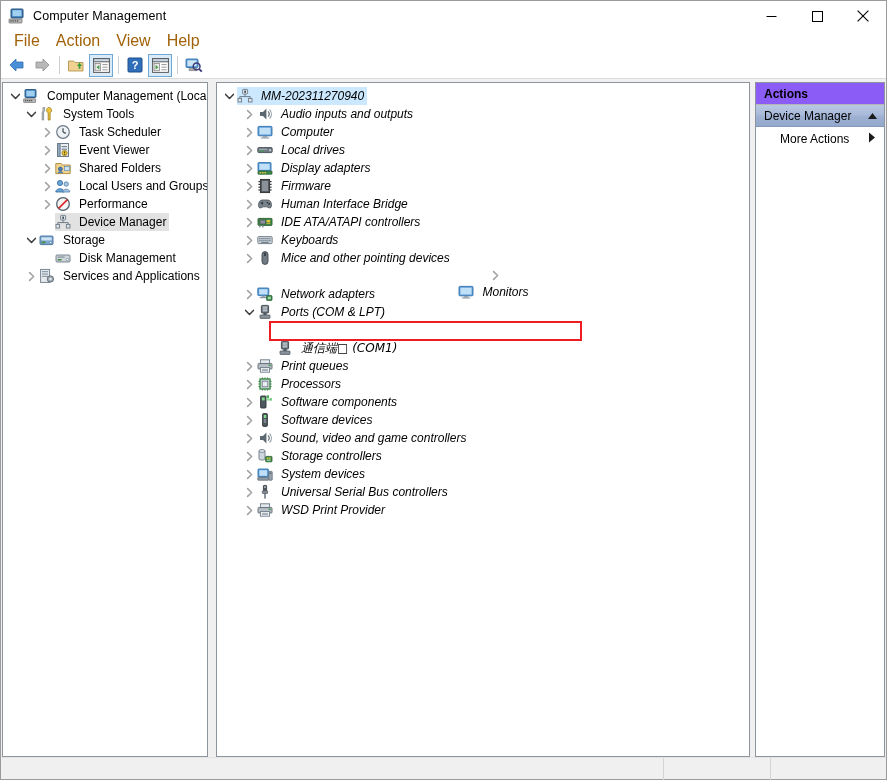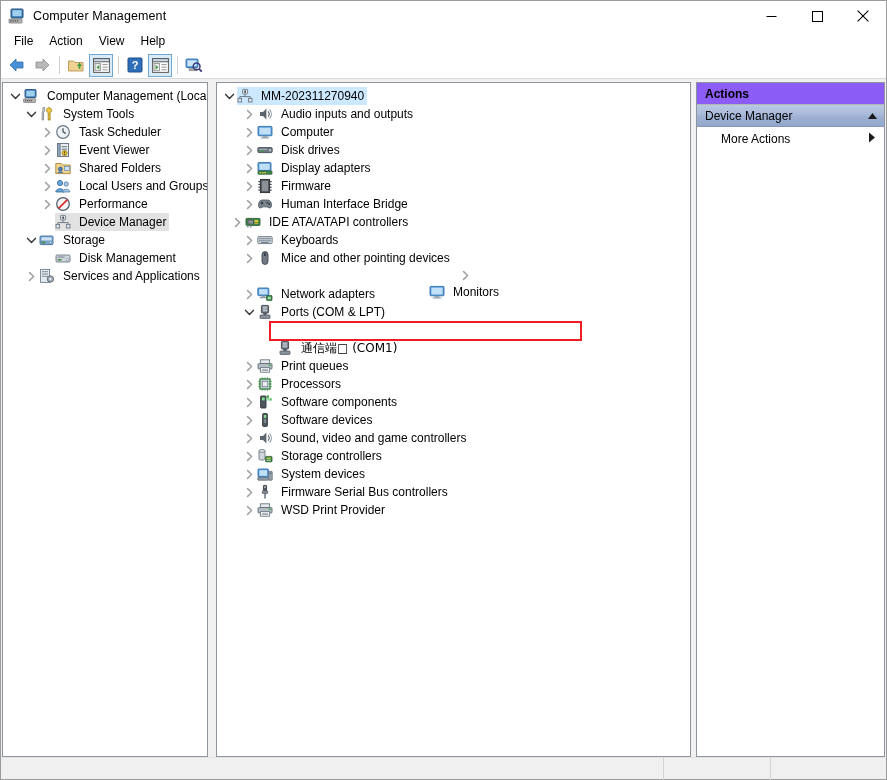--- a/index.html
+++ b/index.html
@@ -44,21 +44,21 @@
   .cap-btn svg { display: block; }
 
   
   #menubar {
     height: 21px; min-height: 21px;
     background: #ffffff;
     display: flex; align-items: center;
     padding-left: 5px;
   }
   .menu-item {
-    padding: 2px 8px 3px 8px; font-size: 12px; color: #000000; line-height: 14px;
+    padding: 2px 8px 3px 8px; font-size: 16px; color: #a16207; line-height: 14px;
   }
 
   
   #toolbar {
     height: 27px; min-height: 27px;
     background: #ffffff;
     border-bottom: 1px solid #dcdcdc;
     display: flex; align-items: center;
     padding-left: 4px;
   }
@@ -82,21 +82,21 @@
 
   .pane {
     background: #ffffff;
     border: 1px solid #8d949c;
     overflow: hidden;
     position: relative;
   }
 
   #pane-left { width: 206px; margin-left: 1px; }
   #splitter-1 { width: 8px; cursor: col-resize; }
-  #pane-mid { width: 475px; }
+  #pane-mid { width: 534px; font-style: italic; }
   #splitter-2 { width: 5px; cursor: col-resize; }
   #pane-right { flex: 1; margin-right: 1px; }
 
   
   .tree { padding: 4px 0 0 0; }
   .row {
     height: 18px; display: flex; align-items: center;
     white-space: nowrap; font-size: 12px; line-height: 18px;
     position: relative;
   }
@@ -536,21 +536,21 @@
             </span>
             <span class="lbl-wrap">
               <span class="ico">
                 <svg width="16" height="16" viewBox="0 0 16 16">
                   <rect x="0.8" y="5.6" width="14.4" height="5" rx="1" fill="#6f7a84" stroke="#454e56" stroke-width=".9"></rect>
                   <rect x="2.2" y="6.8" width="8" height="1" fill="#aab4bd"></rect>
                   <rect x="2.2" y="8.6" width="4.4" height="1" fill="#3fa04a"></rect>
                   <circle cx="13.2" cy="8.2" r="1" fill="#d8dde1"></circle>
                 </svg>
               </span>
-              <span class="lbl">Disk drives</span>
+              <span class="lbl">Local drives</span>
             </span>
           </div>
           <div class="row" style="padding-left: 24px;">
             <span class="expander">
               <svg width="11" height="11" viewBox="0 0 11 11">
                 <path d="M3.6 1.6 L7.6 5.5 L3.6 9.4" fill="none" stroke="#a0a0a0" stroke-width="1.5" stroke-linecap="round" stroke-linejoin="round"></path>
               </svg>
             </span>
             <span class="lbl-wrap">
               <span class="ico">
@@ -602,21 +602,21 @@
                   <path d="M2 6.4 C1 9.6 1.6 12 3.4 12 C4.6 12 5.2 10.8 6.4 10.8 L9.6 10.8 C10.8 10.8 11.4 12 12.6 12 C14.4 12 15 9.6 14 6.4 C13.4 4.6 12 4 10.4 4 L5.6 4 C4 4 2.6 4.6 2 6.4 Z" fill="#7a848d" stroke="#474f56" stroke-width=".8"></path>
                   <rect x="3.6" y="6.6" width="2.8" height="1" fill="#2e3439"></rect>
                   <rect x="4.6" y="5.6" width="1" height="3" fill="#2e3439"></rect>
                   <circle cx="10.4" cy="6.6" r=".9" fill="#2e3439"></circle>
                   <circle cx="12.2" cy="8" r=".9" fill="#2e3439"></circle>
                 </svg>
               </span>
               <span class="lbl">Human Interface Bridge</span>
             </span>
           </div>
-          <div class="row" style="padding-left: 12px;">
+          <div class="row" style="padding-left: 24px;">
             <span class="expander">
               <svg width="11" height="11" viewBox="0 0 11 11">
                 <path d="M3.6 1.6 L7.6 5.5 L3.6 9.4" fill="none" stroke="#a0a0a0" stroke-width="1.5" stroke-linecap="round" stroke-linejoin="round"></path>
               </svg>
             </span>
             <span class="lbl-wrap">
               <span class="ico">
                 <svg width="16" height="16" viewBox="0 0 16 16">
                   <rect x="1" y="4.4" width="14" height="7" rx=".7" fill="#3f8a4a" stroke="#2a5e32" stroke-width=".9"></rect>
                   <rect x="3" y="6" width="5.4" height="4" fill="#8a9198" stroke="#4a4f54" stroke-width=".7"></rect>
@@ -900,21 +900,21 @@
             </span>
             <span class="lbl-wrap">
               <span class="ico">
                 <svg width="16" height="16" viewBox="0 0 16 16">
                   <rect x="6.4" y="1.4" width="3.2" height="5.4" rx=".5" fill="#4f585f" stroke="#2e3439" stroke-width=".8"></rect>
                   <rect x="7.2" y="2.4" width="1.6" height="1.4" fill="#cfd6dc"></rect>
                   <rect x="5.4" y="6.8" width="5.2" height="2.6" rx=".5" fill="#8a939b" stroke="#4f585f" stroke-width=".8"></rect>
                   <rect x="7.3" y="9.4" width="1.4" height="5.2" fill="#5f6a72"></rect>
                 </svg>
               </span>
-              <span class="lbl">Firmware Serial Bus controllers</span>
+              <span class="lbl">Universal Serial Bus controllers</span>
             </span>
           </div>
           <div class="row" style="padding-left: 24px;">
             <span class="expander">
               <svg width="11" height="11" viewBox="0 0 11 11">
                 <path d="M3.6 1.6 L7.6 5.5 L3.6 9.4" fill="none" stroke="#a0a0a0" stroke-width="1.5" stroke-linecap="round" stroke-linejoin="round"></path>
               </svg>
             </span>
             <span class="lbl-wrap">
               <span class="ico">

